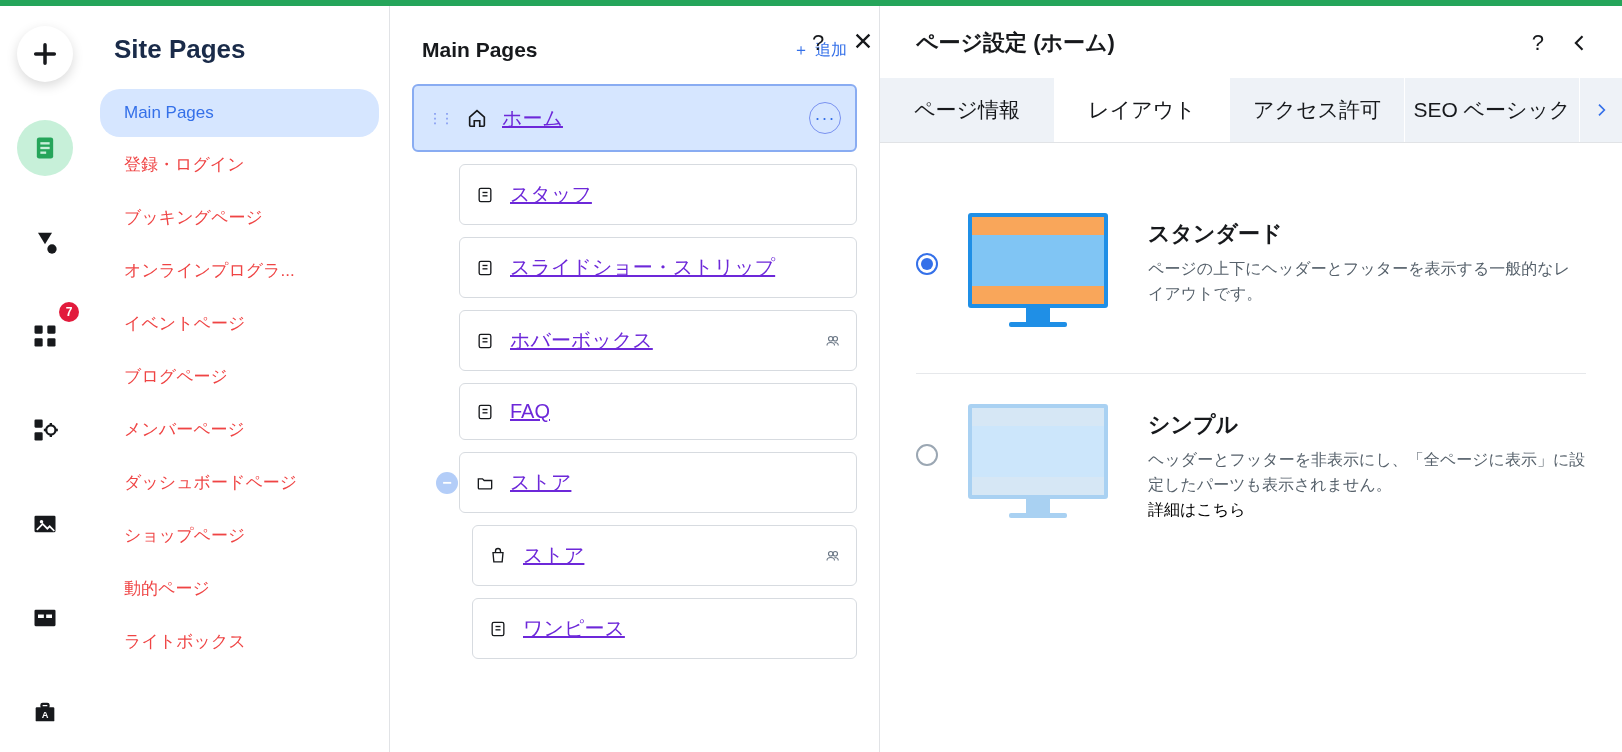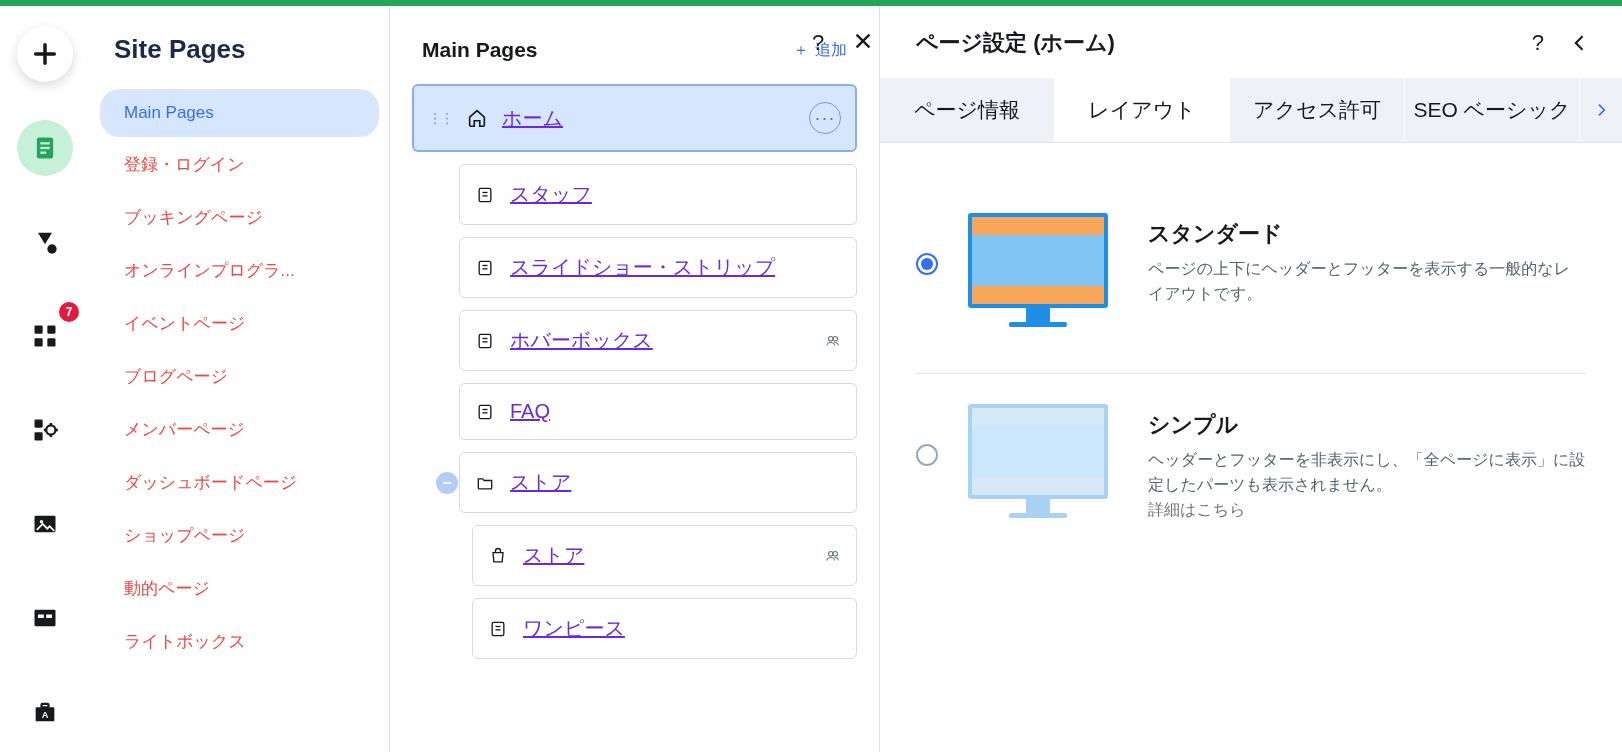--- a/index.html
+++ b/index.html
@@ -47,21 +47,21 @@
 .layout-options { padding: 40px 36px; }
 .layout-option { display: flex; align-items: flex-start; gap: 30px; padding: 30px 0 46px; border-bottom: 1px solid #e6e8eb; justify-content: flex-end; }
 .layout-option:last-child { border-bottom: none; }
 .radio { width: 22px; height: 22px; border: 2px solid #3470e9; border-radius: 50%; display: flex; align-items: center; justify-content: center; margin-top: 40px; flex-shrink: 0; }
 .radio.unchecked { border-color: #9ba7b3; }
 .radio-dot { width: 12px; height: 12px; background: #3470e9; border-radius: 50%; }
 .layout-preview { width: 150px; flex-shrink: 0; }
 .layout-text { flex: 1; padding-top: 6px; }
 .layout-name { font-size: 22px; font-weight: 700; margin-bottom: 8px; }
 .layout-desc { font-size: 16px; color: #56616b; line-height: 1.55; }
-.link { color: #737373; cursor: pointer; }
+.link { color: #000000; cursor: pointer; }
 
 .monitor { width: 140px; }
 .monitor-screen { width: 140px; height: 95px; border: 4px solid #1f8fe6; border-radius: 3px; background: #80c5f4; display: flex; flex-direction: column; }
 .monitor-screen.dim { border-color: #a9d1f2; background:#cce6fb;}
 .mbar { height: 18px; background: #f9a65a; }
 .mbar.dim { background:#d6e7f5;}
 .mbody { flex: 1; }
 .monitor-stand { width: 24px; height: 14px; background: #1f8fe6; margin: 0 auto; }
 .monitor-stand.dim { background:#a9d1f2;}
 .monitor-base { width: 58px; height: 5px; background: #1f8fe6; margin: 0 auto; border-radius: 2px; }

